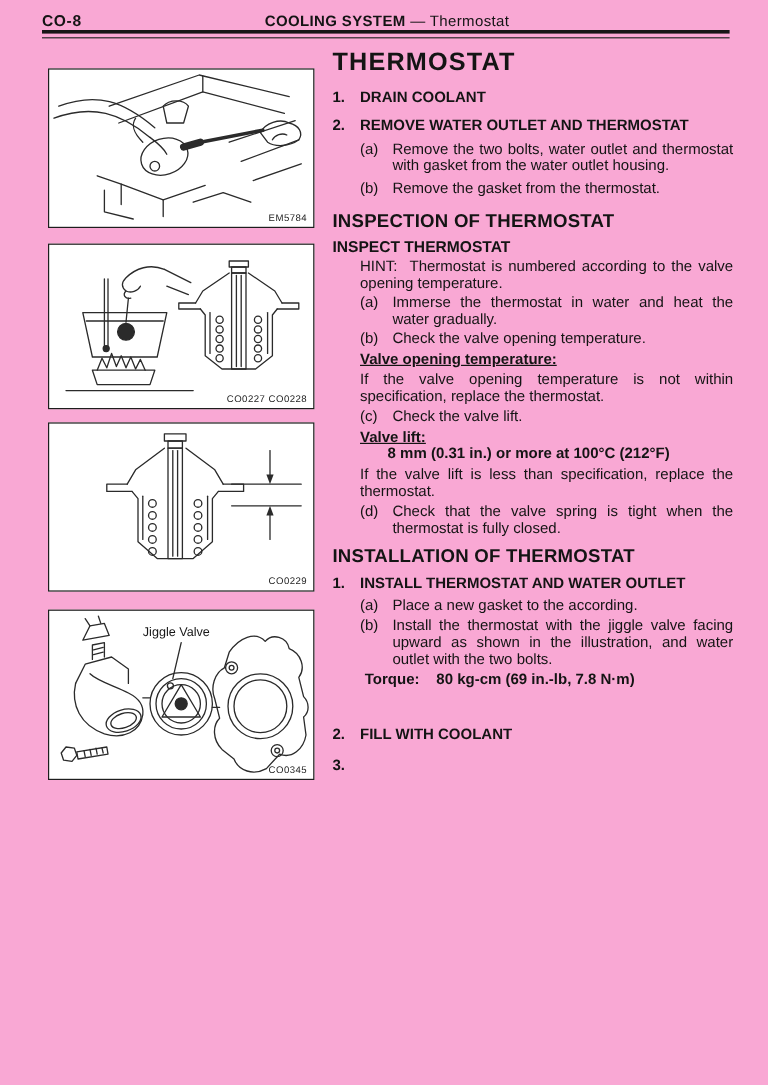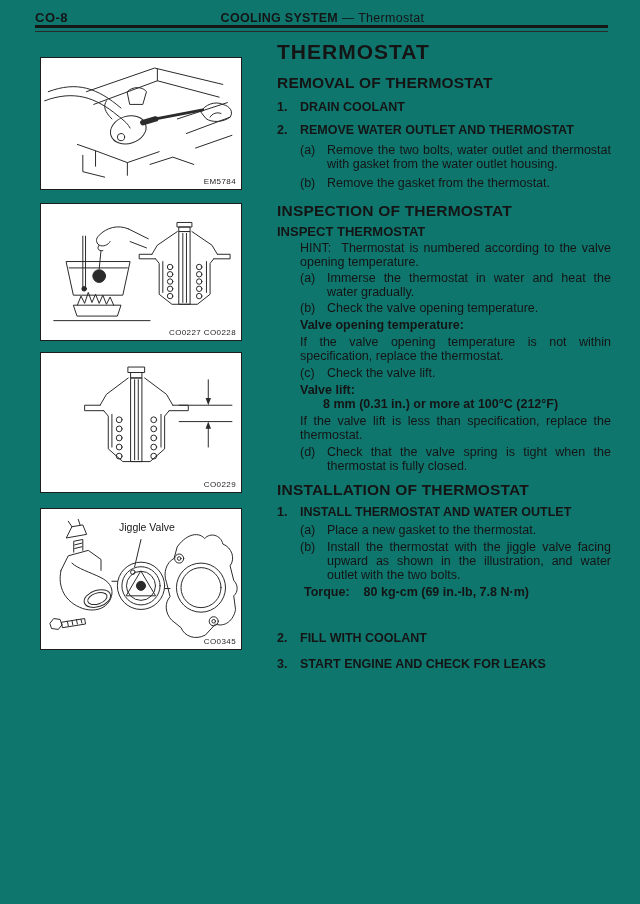--- a/index.html
+++ b/index.html
@@ -1,29 +1,29 @@
 <!DOCTYPE html>
 <html><head>
 <meta charset="utf-8">
 <style>
   html,body{margin:0;padding:0;}
   body{background:#e8e8e8;}
   .page{
     position:relative; width:640px; height:904px; margin:0 auto;
-    background:#0f766e; color:#141414; overflow:hidden;
+    background:#f9a8d4; color:#141414; overflow:hidden;
     font-family:"Liberation Sans", sans-serif;
   }
   
   .page-code{position:absolute; left:35px; top:10px; font-size:13px; font-weight:bold; letter-spacing:.5px;}
   .header-title{position:absolute; left:35px; top:11px; width:575px; text-align:center; font-size:12.5px; letter-spacing:.3px;}
   .header-title .sec{font-weight:bold;}
   .rule-thick{position:absolute; left:35px; width:573px; top:25px; height:3px; background:#161616;}
   .rule-thin{position:absolute; left:35px; width:573px; top:31px; height:1px; background:#2a2a2a;}
   
-  .figure{position:absolute; left:40px; width:202px; border:1.5px solid #1d1d1d; background:#fff; box-sizing:border-box;}
+  .figure{position:absolute; left:40px; width:222px; border:1.5px solid #1d1d1d; background:#fff; box-sizing:border-box;}
   .fig1{top:57px;  height:133px;}
   .fig2{top:203px; height:138px;text-align:right;}
   .fig3{top:352px; height:141px;}
   .fig4{top:508px; height:142px;}
   .figure svg{display:block; width:100%; height:100%;}
   .fig-code{position:absolute; right:5px; bottom:3px; font-size:8px; letter-spacing:.4px; color:#1d1d1d;}
   .callout{position:absolute; left:78px; top:12px; font-size:10.5px; color:#161616;}
   
   .content{position:absolute; left:277px; top:40px; width:334px; font-size:12.5px; line-height:14px;}
   .title{font-size:21px; line-height:24px; font-weight:bold; letter-spacing:1px; margin:0 0 10px 0;}
@@ -36,21 +36,21 @@
   .step.tight{margin-top:7px;}
   .step.gapbig{margin-top:32px;}
   .step.gapmed{margin-top:12px;}
   .sub{display:flex; margin:6px 0 0 23px;}
   .sub .lbl{width:27px; flex:none;}
   .sub .txt{flex:1; text-align:justify;}
   .sub.m2{margin-top:2px;} .sub.m3{margin-top:3px;} .sub.m4{margin-top:4px;} .sub.m5{margin-top:5px;}
   .para{margin:3px 0 0 23px; text-align:justify;}
   .hintp{margin:2px 0 0 23px; text-align:justify;}
   .hintp .htxt{margin-left:10px;}
-  .spec-label{margin:3px 0 0 23px; font-weight:bold;}
+  .spec-label{margin:3px 0 0 23px; font-weight:bold;text-decoration:underline;}
   .spec-value{margin:0 0 0 46px; font-weight:bold;}
   .torque{margin:3px 0 0 27px; font-weight:bold;}
   .torque .tv{margin-left:14px;}
 </style>
 </head>
 <body>
 
 <div class="page">
 
   <span class="page-code">CO-8</span>
@@ -225,21 +225,20 @@
       </g>
     </svg>
     <span class="callout">Jiggle Valve</span>
     <span class="fig-code">CO0345</span>
   </div>
 
   <div class="content">
 
     <h1 class="title">THERMOSTAT</h1>
 
-    <h2 class="h2">REMOVAL OF THERMOSTAT</h2>
 
     <div class="step">
       <span class="num">1.</span>
       <span>DRAIN COOLANT</span>
     </div>
 
     <div class="step">
       <span class="num">2.</span>
       <span>REMOVE WATER OUTLET AND THERMOSTAT</span>
     </div>
@@ -287,34 +286,33 @@
 
 
     <h2 class="h2 mt2">INSTALLATION OF THERMOSTAT</h2>
 
     <div class="step tight">
       <span class="num">1.</span>
       <span>INSTALL THERMOSTAT AND WATER OUTLET</span>
     </div>
     <div class="sub m4">
       <span class="lbl">(a)</span>
-      <span class="txt">Place a new gasket to the thermostat.</span>
+      <span class="txt">Place a new gasket to the according.</span>
     </div>
     <div class="sub m3">
       <span class="lbl">(b)</span>
       <span class="txt">Install the thermostat with the jiggle valve facing upward as shown in the illustration, and water outlet with the two bolts.</span>
     </div>
 
     <div class="torque">
       <span>Torque:</span><span class="tv">80 kg-cm (69 in.-lb, 7.8 N·m)</span>
     </div>
 
     <div class="step gapbig">
       <span class="num">2.</span>
       <span>FILL WITH COOLANT</span>
     </div>
     <div class="step gapmed">
       <span class="num">3.</span>
-      <span>START ENGINE AND CHECK FOR LEAKS</span>
     </div>
 
   </div>
 </div>
 
 </body></html>

